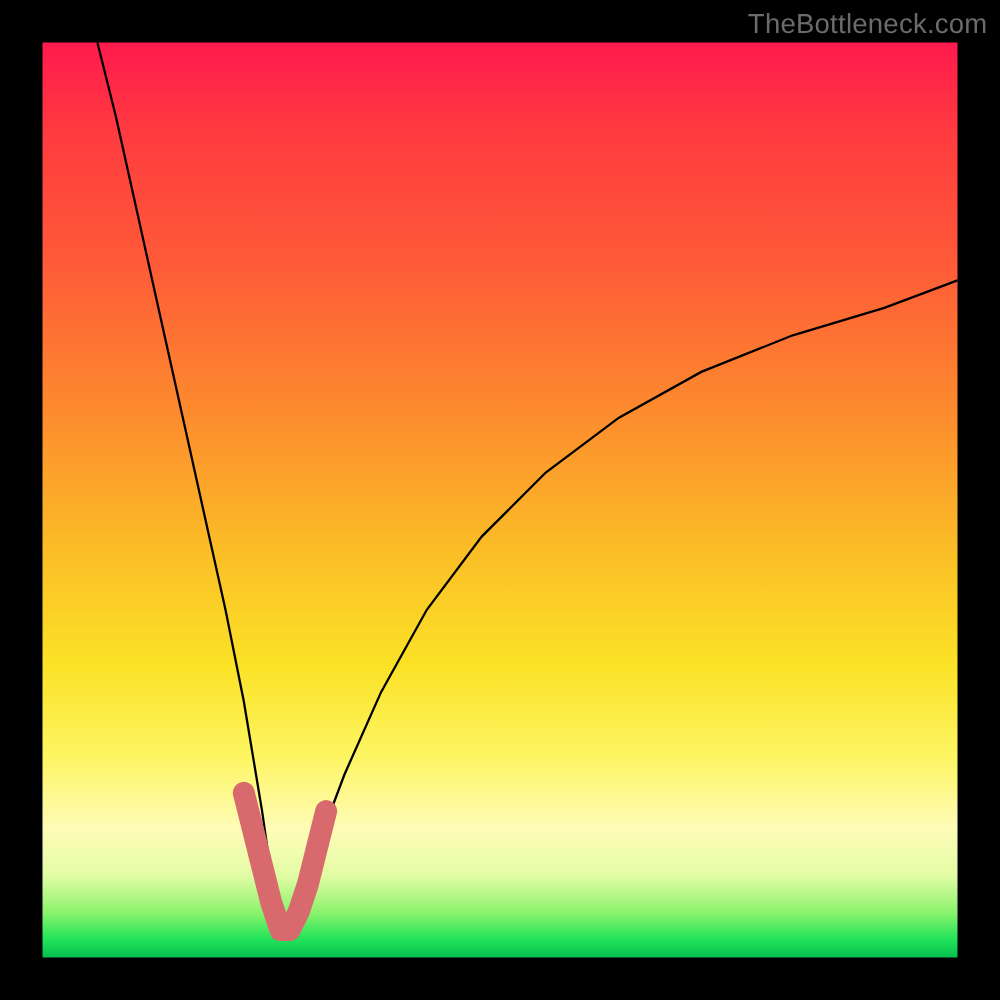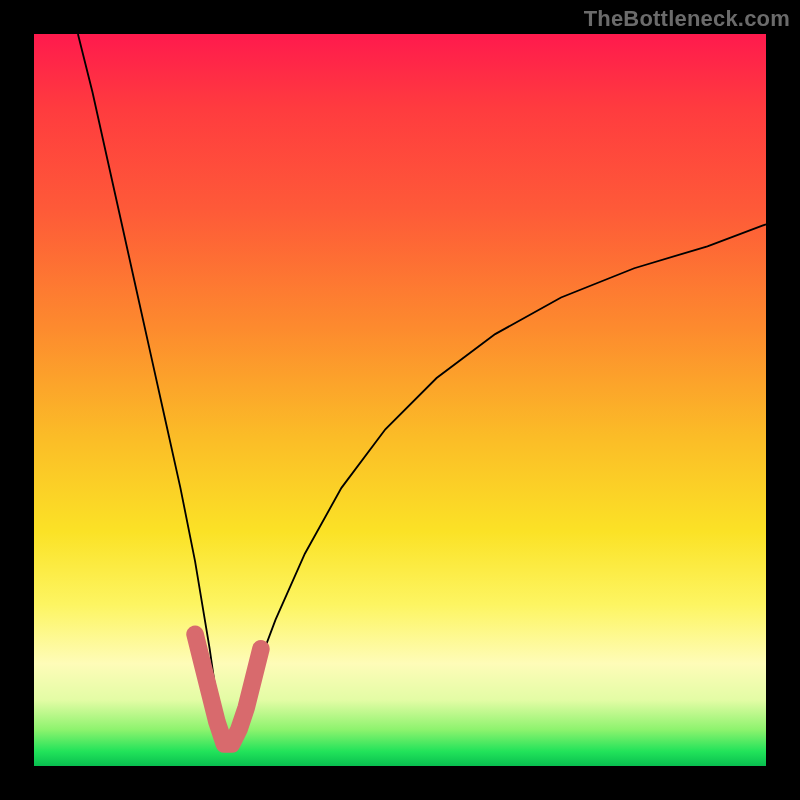--- a/index.html
+++ b/index.html
@@ -50,21 +50,21 @@
     height: 732px;
     overflow: visible;
   }
   .watermark {
     position: absolute;
     top: 6px;
     right: 10px;
     color: #6b6b6b;
     font-size: 22px;
     letter-spacing: 0.2px;
-    font-weight: 700;
+    font-weight: 400;
     user-select: none;
   }
 </style>
 </head>
 <body>
 
 <div class="frame">
 
   <div class="watermark">TheBottleneck.com</div>
 

